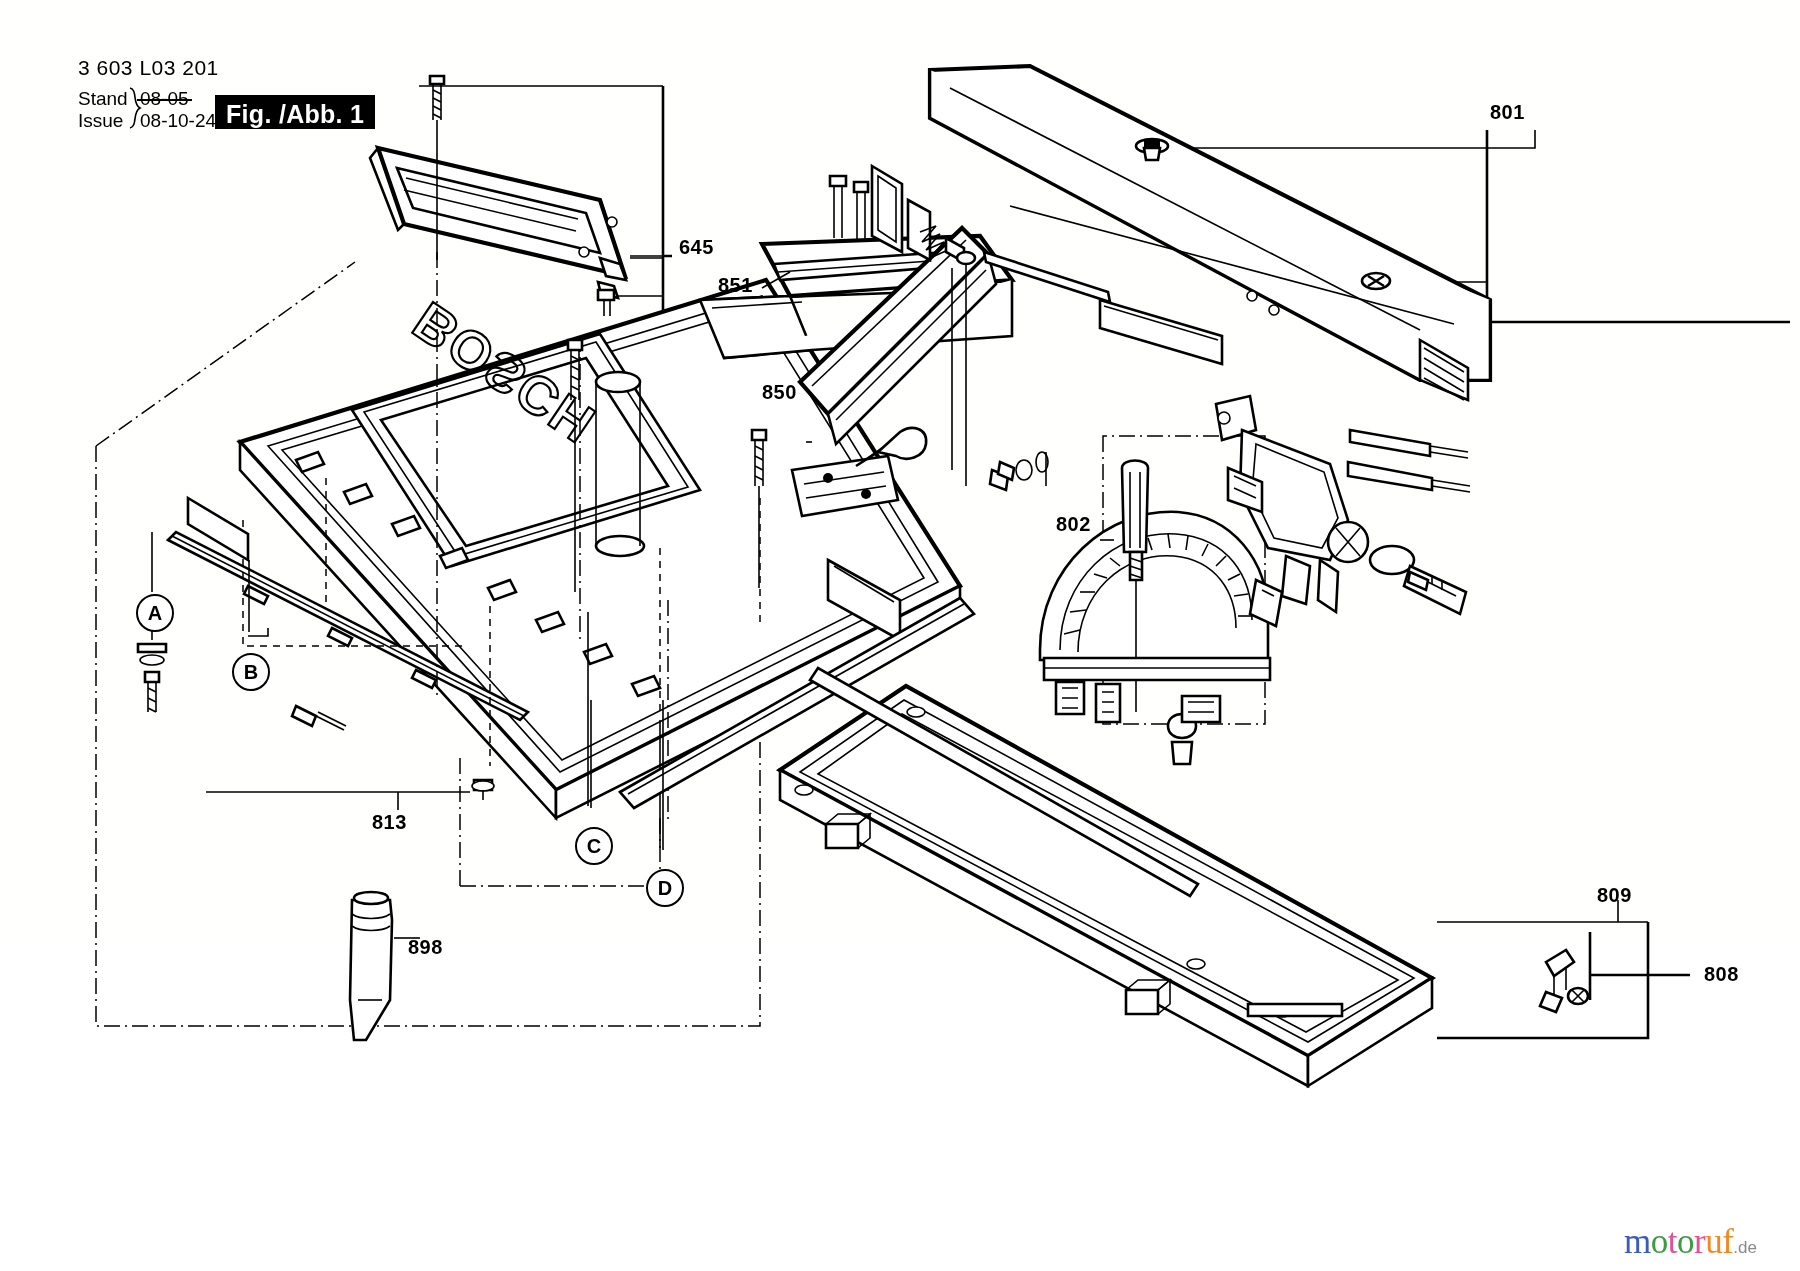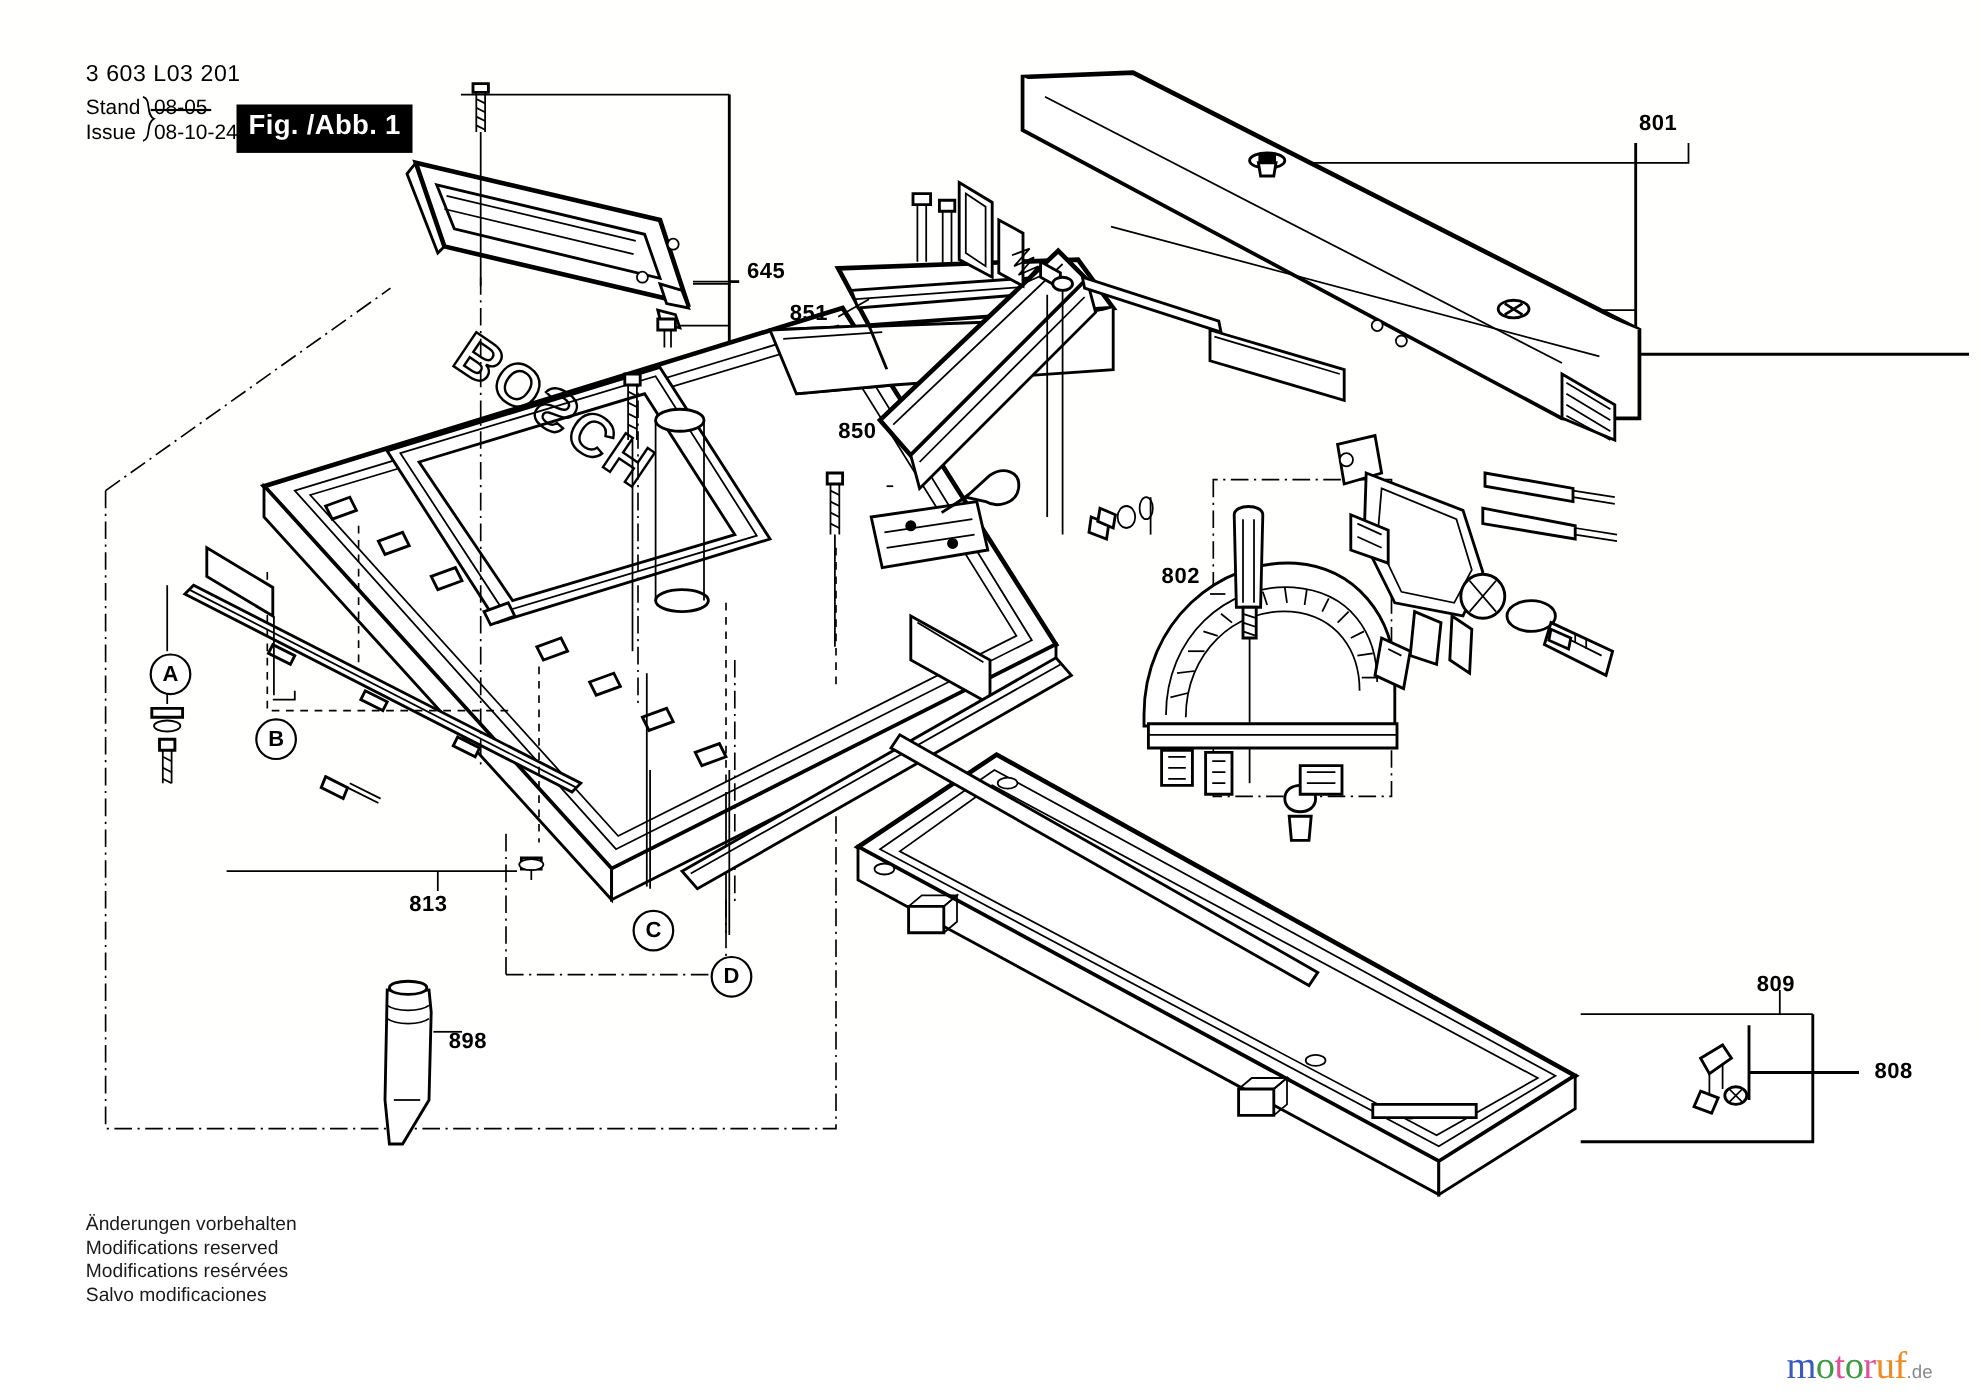--- a/index.html
+++ b/index.html
@@ -49,21 +49,21 @@
     position: absolute;
     left: -3px; right: -3px; top: 52%;
     height: 2px; background: #000;
   }
   #fig-box {
     left: 215px; top: 95px;
     background: #000;
     color: #fff;
     font-size: 25px;
     font-weight: bold;
-    padding: 5px 11px 10px 11px;
+    padding: 5px 11px 0 11px;
     letter-spacing: 0.3px;
   }
   #disclaimer {
     position: absolute;
     left: 78px; top: 1102px;
     font-size: 17.5px;
     line-height: 21.5px;
     color: #1a1a1a;
   }
   #watermark {
@@ -132,26 +132,20 @@
       <span>08-10-24</span>
     </div>
   </div>
 
   <svg id="brace-glyph" width="16" height="44" viewBox="0 0 16 44">
     <path class="ln thin" d="M2 2 C10 4 4 18 12 22 C4 26 10 40 2 42"></path>
   </svg>
 
   <div class="hdr" id="fig-box">Fig. /Abb. 1</div>
 
-  <div id="disclaimer">
-    <div>Änderungen vorbehalten</div>
-    <div>Modifications reserved</div>
-    <div>Modifications resérvées</div>
-    <div>Salvo modificaciones</div>
-  </div>
 
   <div id="watermark">
     <span style="color:#3a5bbf">m</span><span style="color:#3f9a44">o</span><span style="color:#e0519a">t</span><span style="color:#3f9a44">o</span><span style="color:#e0519a">r</span><span style="color:#ef8a22">u</span><span style="color:#ef8a22">f</span><span class="de">.de</span>
   </div>
 
   <svg width="1800" height="1271" viewBox="0 0 1800 1271">
 
     <path class="dashdot" d="M96 446 L96 1026 L760 1026 L760 628"></path>
     <path class="dashdot" d="M96 446 L355 262"></path>
 

